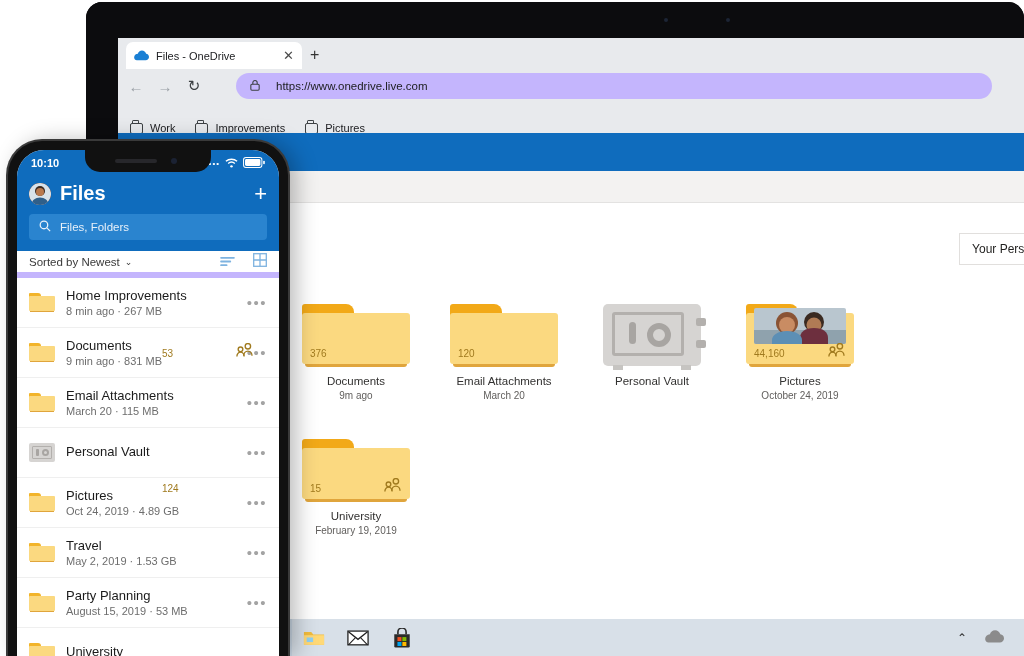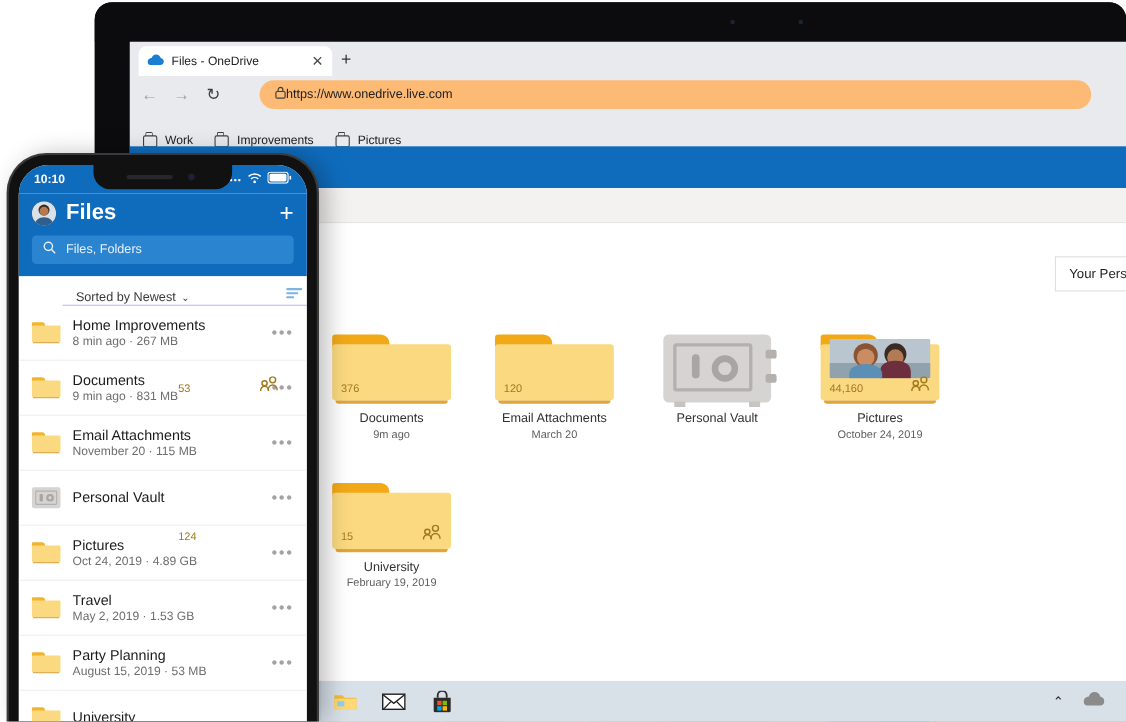--- a/index.html
+++ b/index.html
@@ -22,22 +22,22 @@
   #tab { position:absolute; left:8px; top:4px; width:176px; height:27px; background:#fff;
     border-radius:7px 7px 0 0; display:flex; align-items:center; padding:0 8px; gap:7px; }
   #tab .tab-title { font-size:11px; color:#202124; white-space:nowrap; flex:1; }
   #tab .tab-close { font-size:13px; color:#4a4a4a; line-height:1; cursor:pointer; }
   #newtab { position:absolute; left:192px; top:9px; font-size:16px; color:#333; line-height:1; cursor:pointer; }
   #toolbar { position:absolute; left:0; top:31px; width:100%; height:34px; display:flex;
     align-items:center; padding:0 10px; gap:13px; }
   .navbtn { width:16px; height:16px; display:flex; align-items:center; justify-content:center;
     font-size:15px; color:#9aa0a6; }
   .navbtn.active { color:#3c4043; }
-  #omnibox { position:absolute; left:118px; top:35px; width:756px; height:26px; background:#fdba74;
-    border-radius:13px; display:flex; align-items:center; padding:0 14px; gap:0; }
+  #omnibox { position:absolute; left:118px; top:35px; width:756px; height:26px; background:#c4b5fd;
+    border-radius:13px; display:flex; align-items:center; padding:0 14px; gap:16px; }
   #omnibox .url { font-size:11.5px; color:#202124; }
   #bookmarks { position:absolute; left:0; top:65px; width:100%; height:30px;
     display:flex; align-items:center; padding:0 12px; gap:20px; }
   .bm { display:flex; align-items:center; gap:7px; font-size:11px; color:#202124; cursor:pointer;margin-top:20px; }
   .bm-ico { width:13px; height:11px; border:1.4px solid #3c4043; border-radius:2px 2px 2px 2px;
     position:relative; }
   .bm-ico:before { content:""; position:absolute; left:1px; top:-3.4px; width:5px; height:3px;
     border:1.4px solid #3c4043; border-bottom:none; border-radius:1.5px 1.5px 0 0; }
 
   
@@ -115,21 +115,21 @@
   #ph-status .right { display:flex; align-items:center; gap:5px; }
   #ph-header { position:absolute; left:0; top:26px; width:100%; height:75px; background:#0f6cbd; }
   #ph-titlerow { position:absolute; left:12px; top:6px; right:12px; display:flex; align-items:center; gap:9px; }
   #ph-avatar { width:22px; height:22px; border-radius:50%; overflow:hidden; position:relative; background:#b06a44; }
   #ph-title { font-size:20px; color:#fff; font-weight:bold; flex:1; }
   #ph-plus { font-size:22px; color:#fff; line-height:1; cursor:pointer; }
   #ph-search { position:absolute; left:12px; right:12px; top:38px; height:26px; background:#2a84cf;
     border-radius:4px; display:flex; align-items:center; padding:0 10px; gap:9px; cursor:text; }
   #ph-search .sph { font-size:11.5px; color:#e7f0f9; }
   #ph-sortrow { position:absolute; left:0; top:101px; width:100%; height:27px;
-    display:flex; align-items:flex-end; padding:0 12px; border-bottom:1px solid #c4b5fd;margin-left:40px; }
+    display:flex; align-items:center; padding:0 12px; border-bottom:6px solid #c4b5fd; }
   #ph-sortlabel { font-size:11.5px; color:#3a3a3a; display:flex; align-items:center; gap:5px; cursor:pointer; }
   #ph-viewicons { margin-left:auto; display:flex; align-items:center; gap:18px; }
   #ph-list { position:absolute; left:0; top:128px; width:100%; bottom:0; }
   .prow { height:50px; display:flex; align-items:center; padding:0 12px; gap:11px;
     border-bottom:1px solid #efefef; cursor:pointer; }
   .pfolder { width:26px; height:19px; position:relative; flex-shrink:0; }
   .pfolder .t { position:absolute; left:0; top:0; width:12px; height:4px; background:#f2b42a; border-radius:1px 3px 0 0; }
   .pfolder .b { position:absolute; left:0; top:3px; width:26px; height:15px; background:#fbd980; border-radius:1px; }
   .pfolder .s { position:absolute; left:1px; bottom:0; width:24px; height:1.5px; background:#e0a53c; }
   .pvault { width:26px; height:19px; background:#d6d4d2; border-radius:2px; position:relative; flex-shrink:0; }
@@ -590,21 +590,21 @@
         </div>
 
         <div class="prow">
           <span class="pfolder">
               <i class="t"></i>
               <i class="b"></i>
               <i class="s"></i>
             </span>
           <span class="txt">
             <div class="nm">Email Attachments</div>
-            <div class="mt">November 20 · 115 MB</div>
+            <div class="mt">March 20 · 115 MB</div>
           </span>
           <span class="dots">•••</span>
         </div>
 
         <div class="prow">
           <span class="pvault">
               <i class="i"></i>
               <i class="d"></i>
               <i class="h"></i>
             </span>

